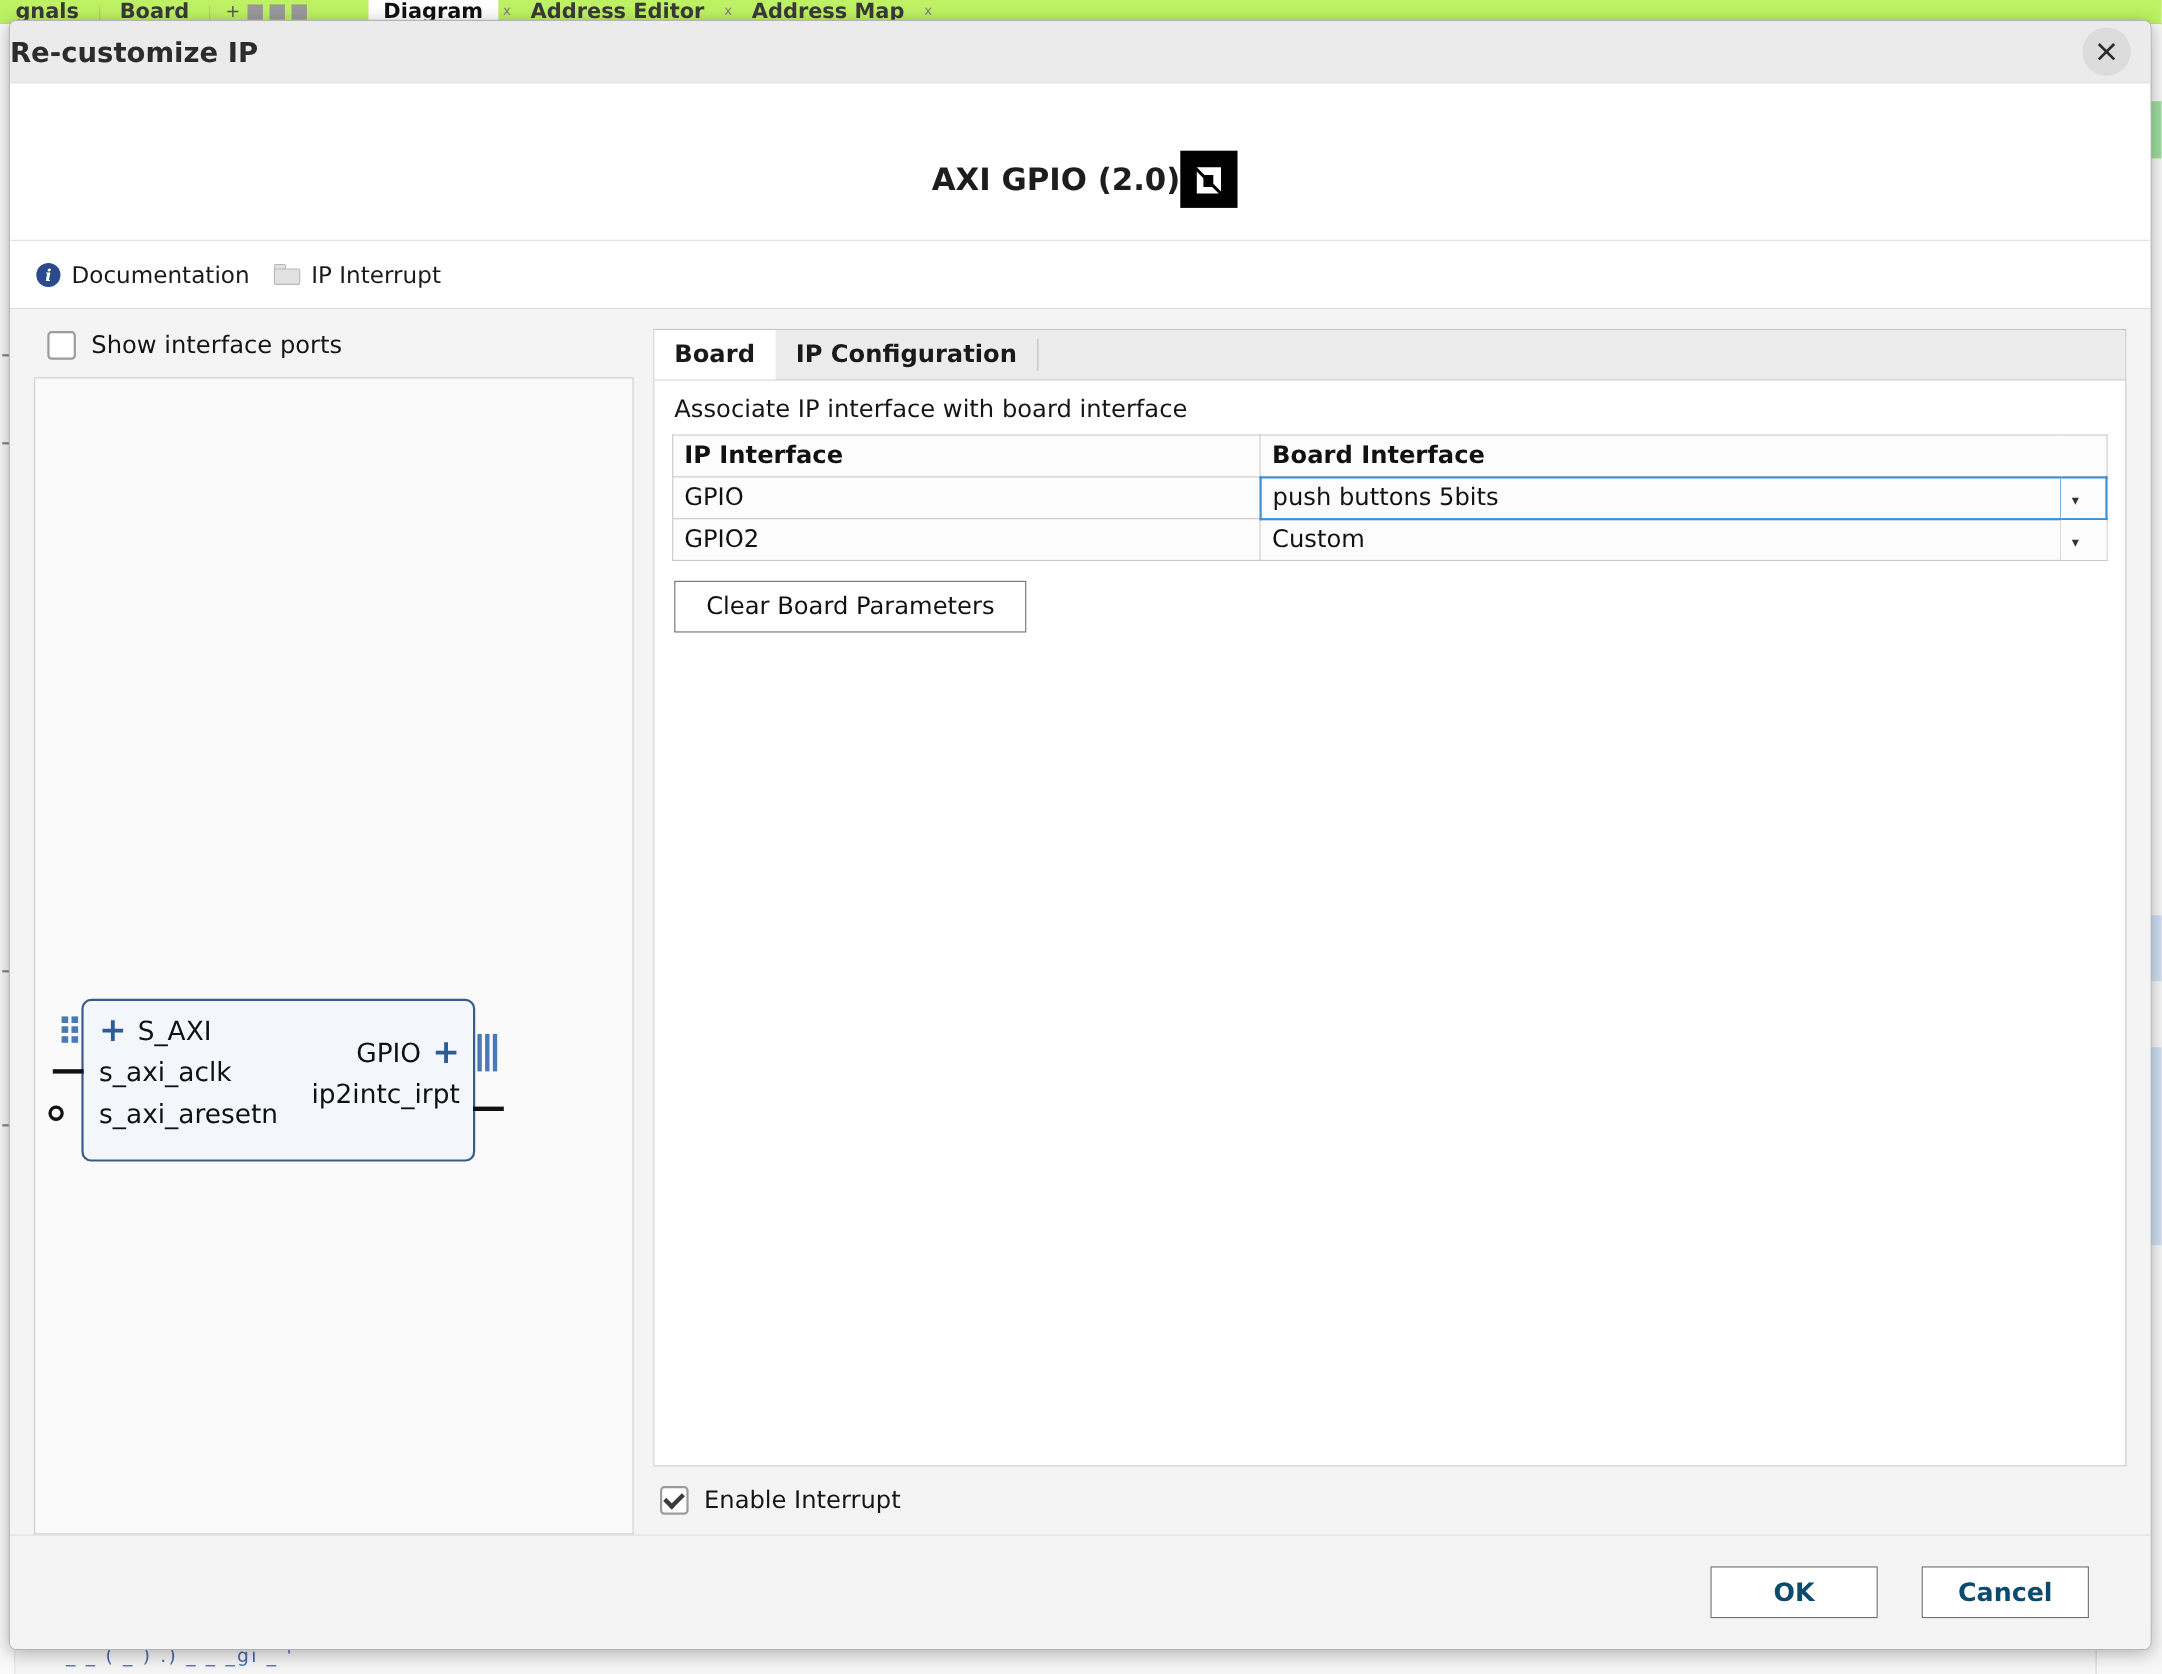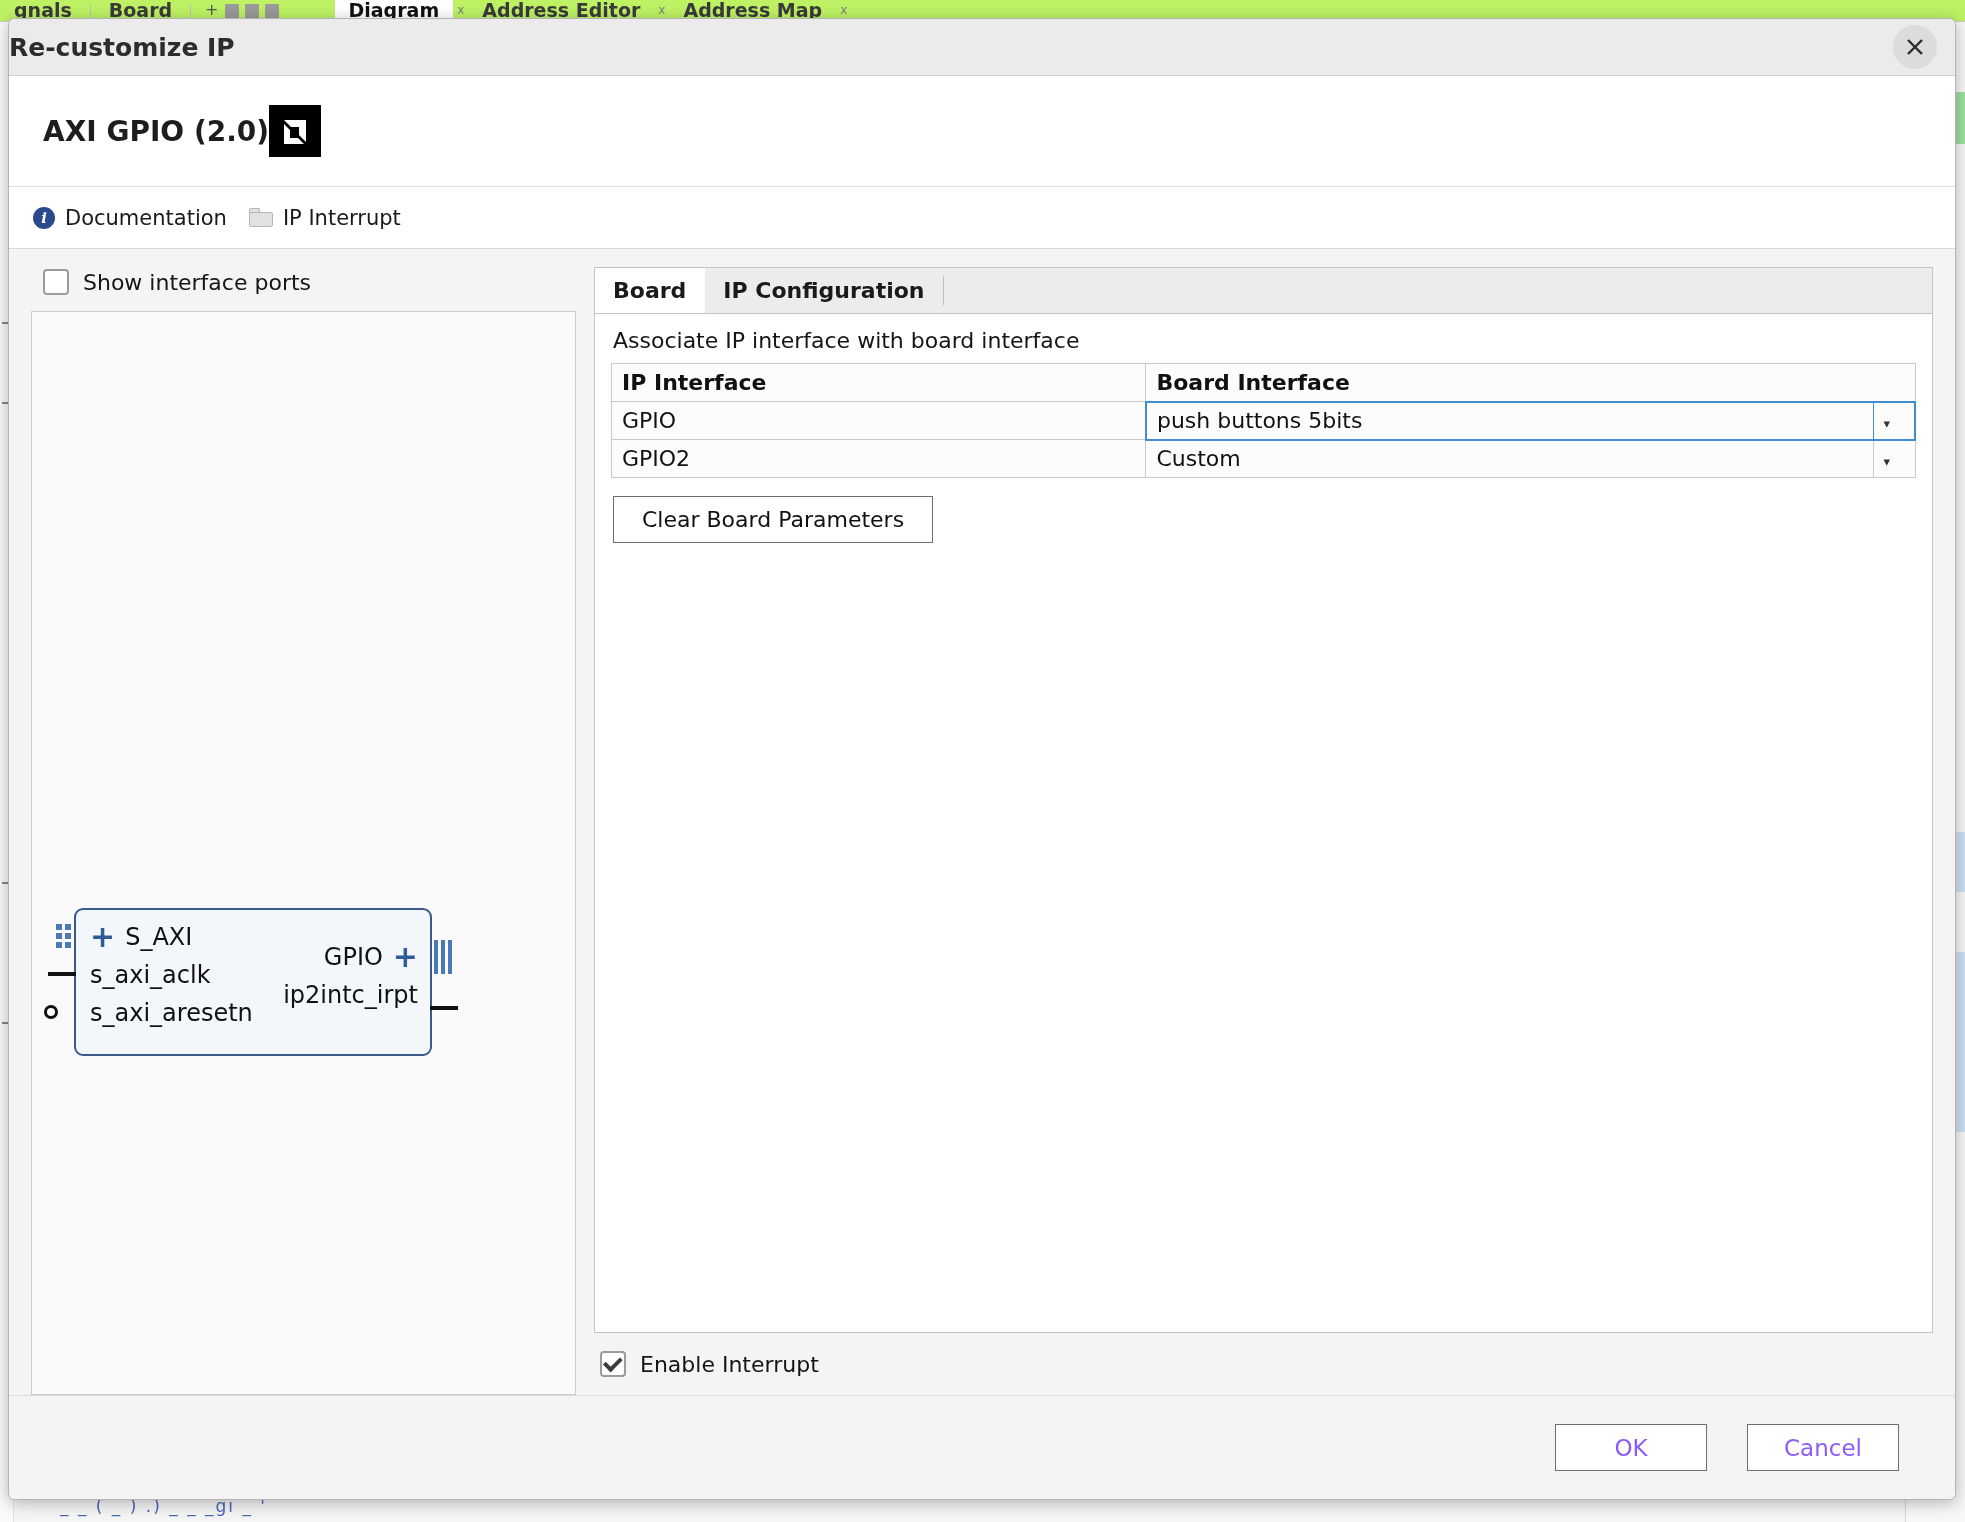--- a/index.html
+++ b/index.html
@@ -77,22 +77,23 @@
     background: #dcdcdc;
     display: flex; align-items: center; justify-content: center;
     cursor: pointer;
   }
   .close-btn svg { display:block; }
 
   .ipheader {
     flex: 0 0 111px; height: 111px;
     background: #ffffff;
     border-bottom: 1px solid #dcdcdc;
-    display: flex; align-items: center; justify-content: flex-start;
+    display: flex; align-items: center; justify-content: center;
     padding: 0 26px 0 34px;
+    margin-top: 32px;
   }
   .ipheader-title { font-size: 28px; font-weight: bold; color: #1d1d1d; }
   .vendor-logo {
     width: 52px; height: 52px; background: #000;
     display: flex; align-items: center; justify-content: center;
   }
 
   .toolbar {
     flex: 0 0 62px; height: 62px;
     background: #ffffff;
@@ -293,23 +294,24 @@
     flex: 0 0 104px; height: 104px;
     background: #f4f4f4;
     border-top: 1px solid #dcdcdc;
     display: flex; align-items: center; justify-content: flex-end;
     gap: 40px; padding-right: 56px;
   }
   .dlg-btn {
     width: 152px; height: 47px;
     background: #ffffff;
     border: 1px solid #6e6e6e;
-    font-size: 23px; color: #8b5cf6;
+    font-size: 23px; color: #0c4a6e;
     cursor: pointer;
     font-family: "DejaVu Sans", sans-serif;
+    font-weight: bold;
   }
 </style>
 </head>
 <body>
 
 <div id="app-background">
   <div class="bg-tabstrip">
     <div class="bg-tab">gnals</div>
     <div class="bg-tab-sep"></div>
     <div class="bg-tab">Board</div>

